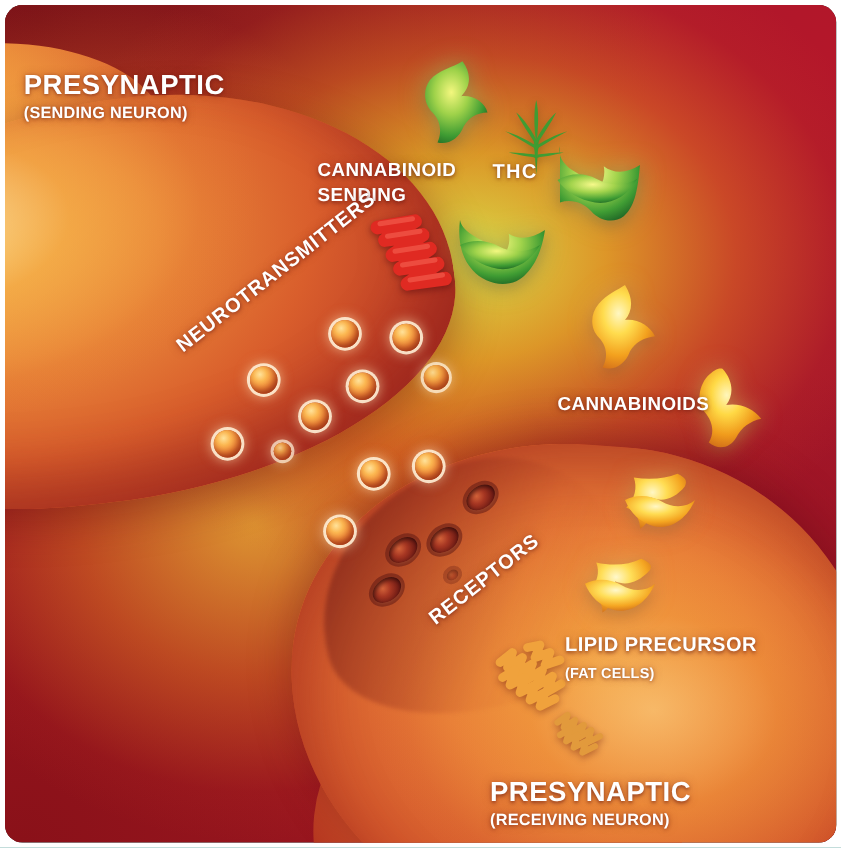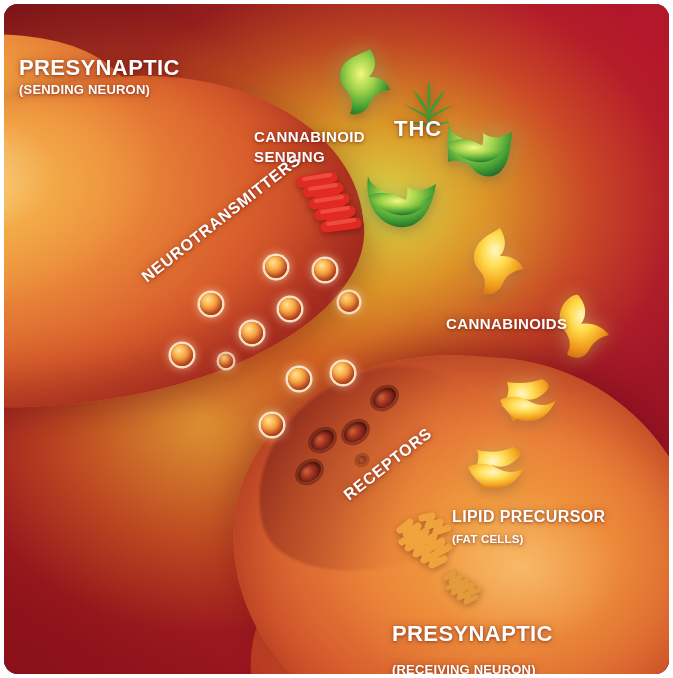--- a/index.html
+++ b/index.html
@@ -150,23 +150,23 @@
   }
   .label .sub {
     display: block;
     font-size: 12.5px;
     letter-spacing: 0.2px;
     font-weight: bold;
   }
   .l-presyn-top   { left: 15px;  top: 52px;  font-size: 22px; }
   .l-presyn-top .sub { font-size: 13px; margin-top: 2px; }
   .l-presyn-bot   { left: 388px; top: 618px; font-size: 22px; }
-  .l-presyn-bot .sub { font-size: 13px; margin-top: 16px; }
+  .l-presyn-bot .sub { font-size: 13px; margin-top: 2px; }
   .l-cbreceptor   { left: 250px; top: 123px; font-size: 15px; line-height: 1.35; }
-  .l-thc          { left: 390px; top: 113px; font-size: 22px; letter-spacing: 1px; }
+  .l-thc          { left: 390px; top: 125px; font-size: 16px; letter-spacing: 1px; }
   .l-cannabinoids { left: 442px; top: 312px; font-size: 15px; }
   .l-lipid        { left: 448px; top: 504px; font-size: 16px; }
   .l-lipid .sub   { font-size: 11.5px; margin-top: 7px; }
   .l-neurotrans {
     left: 140px; top: 266px; font-size: 16px; letter-spacing: 0.8px;
     transform: rotate(-38deg); transform-origin: left center;
   }
   .l-receptors {
     left: 342px; top: 484px; font-size: 16px; letter-spacing: 0.8px;
     transform: rotate(-38deg); transform-origin: left center;

